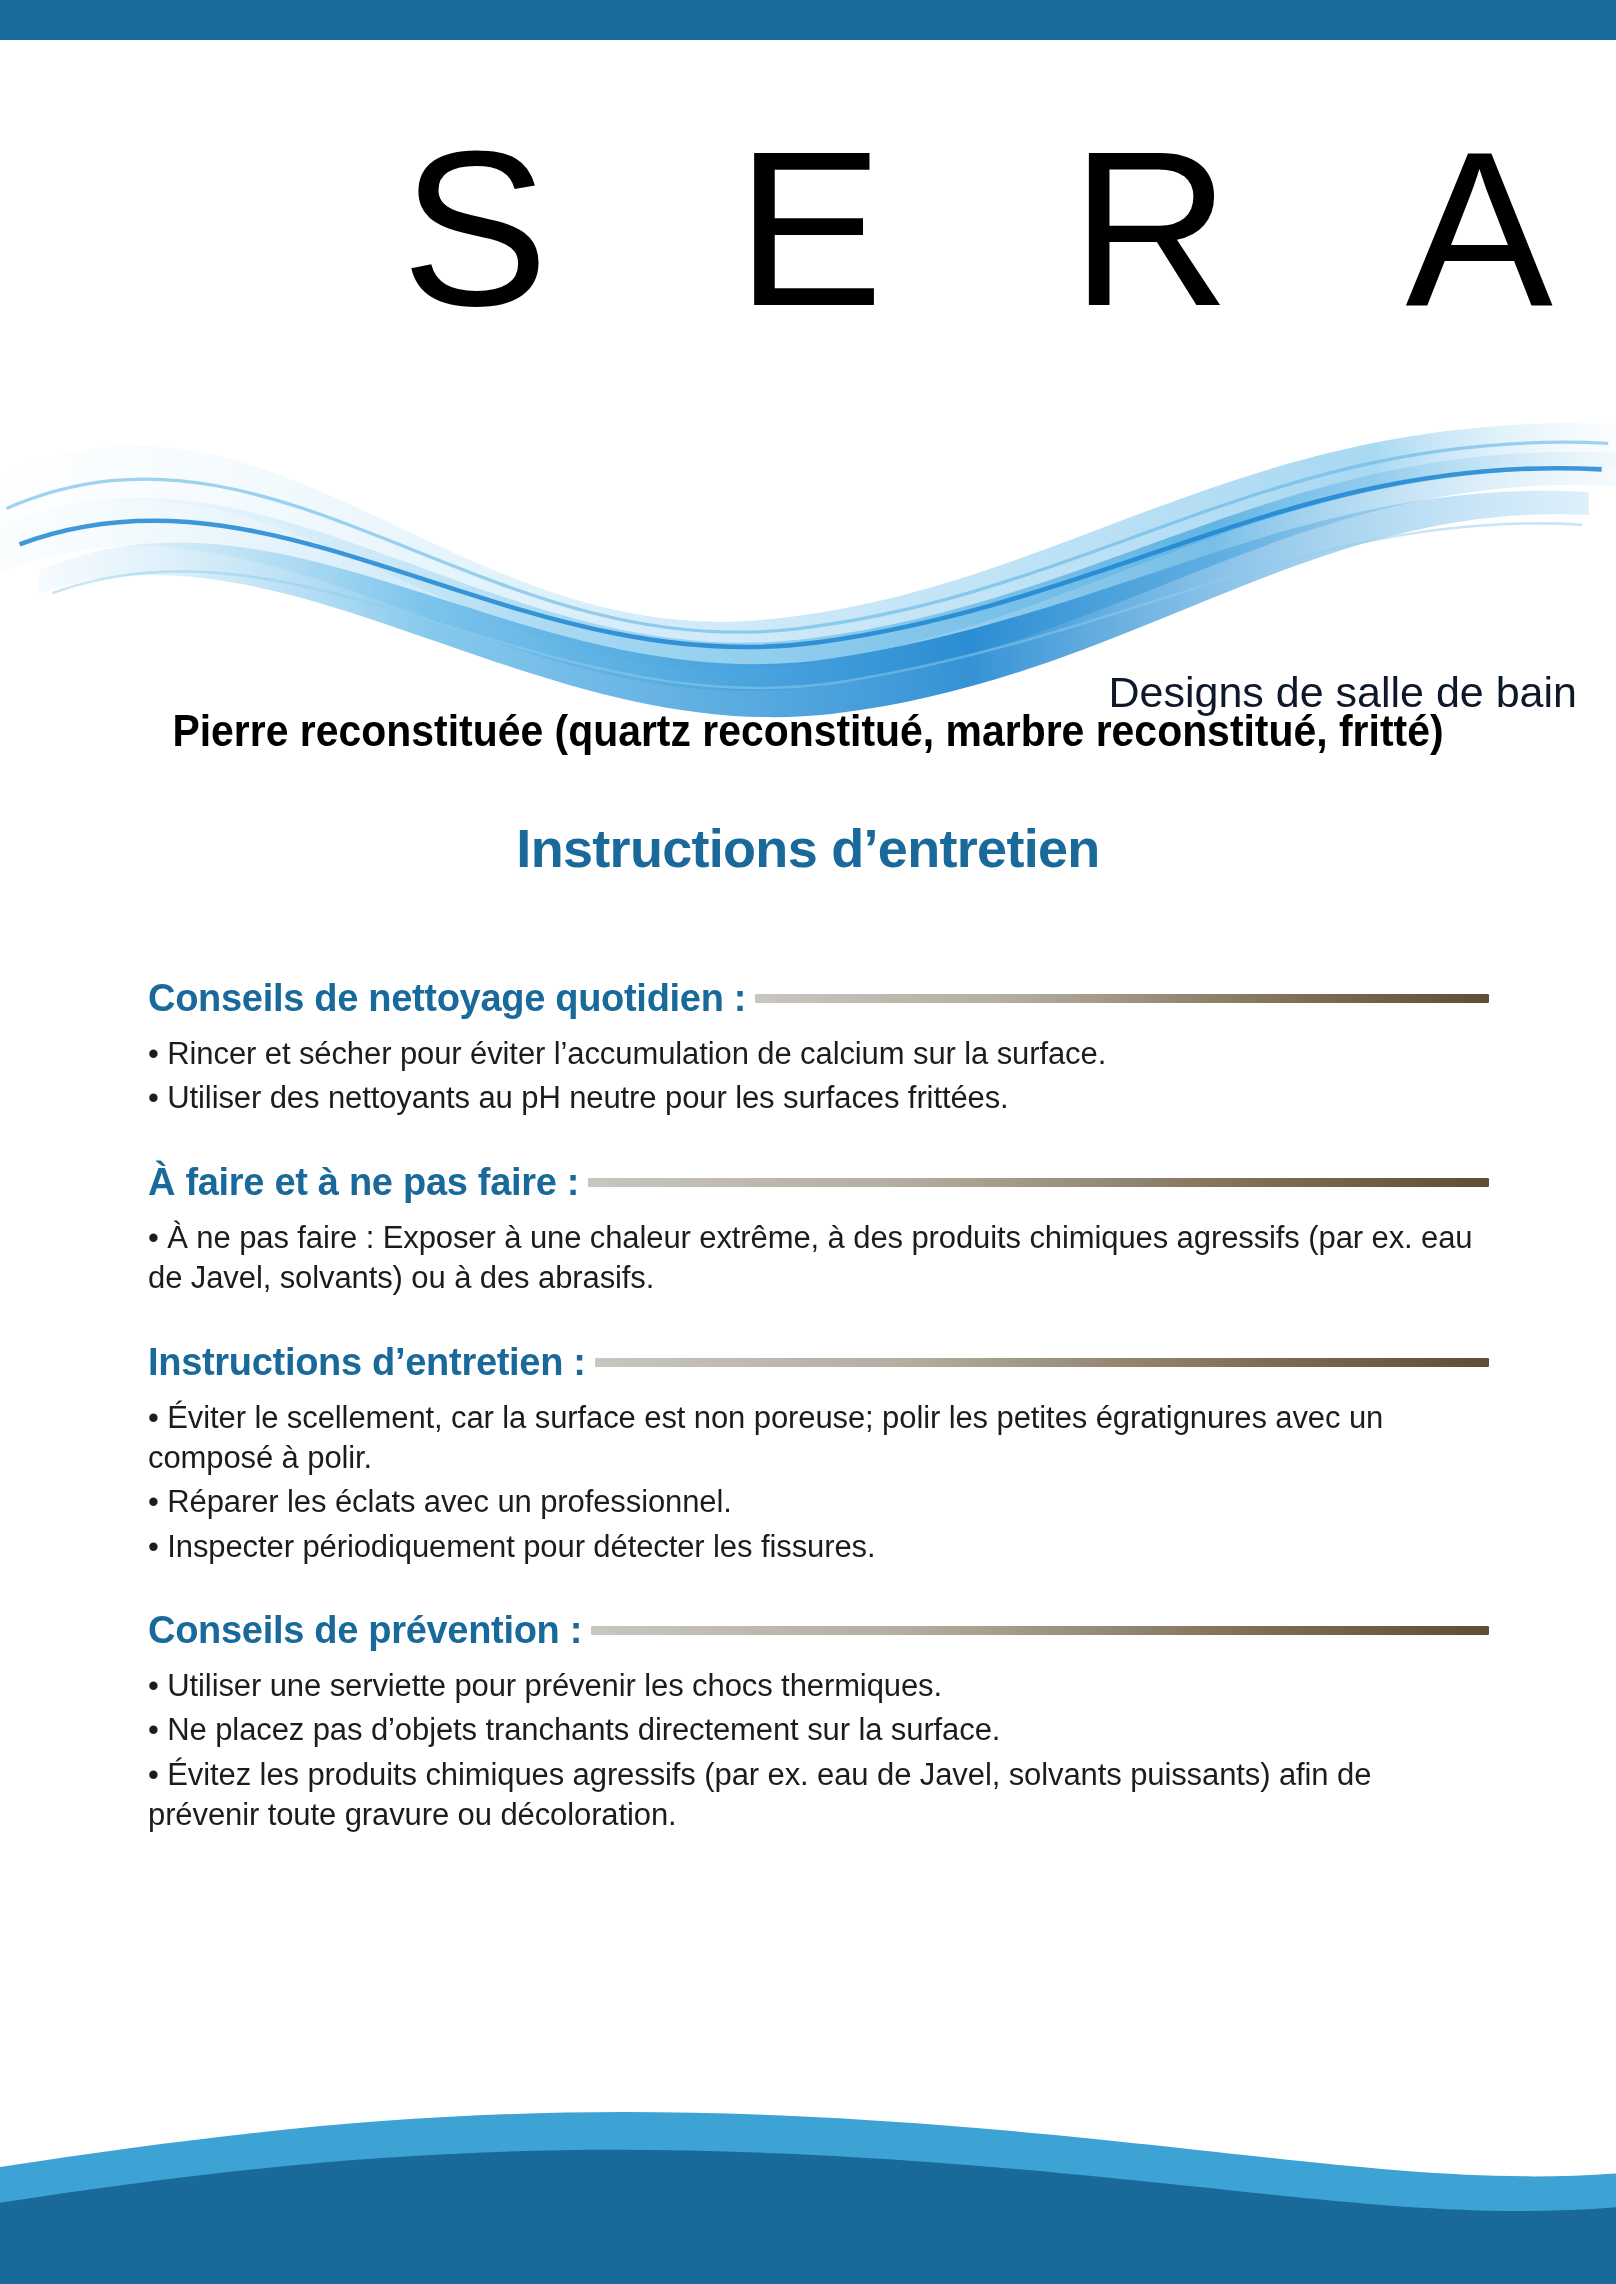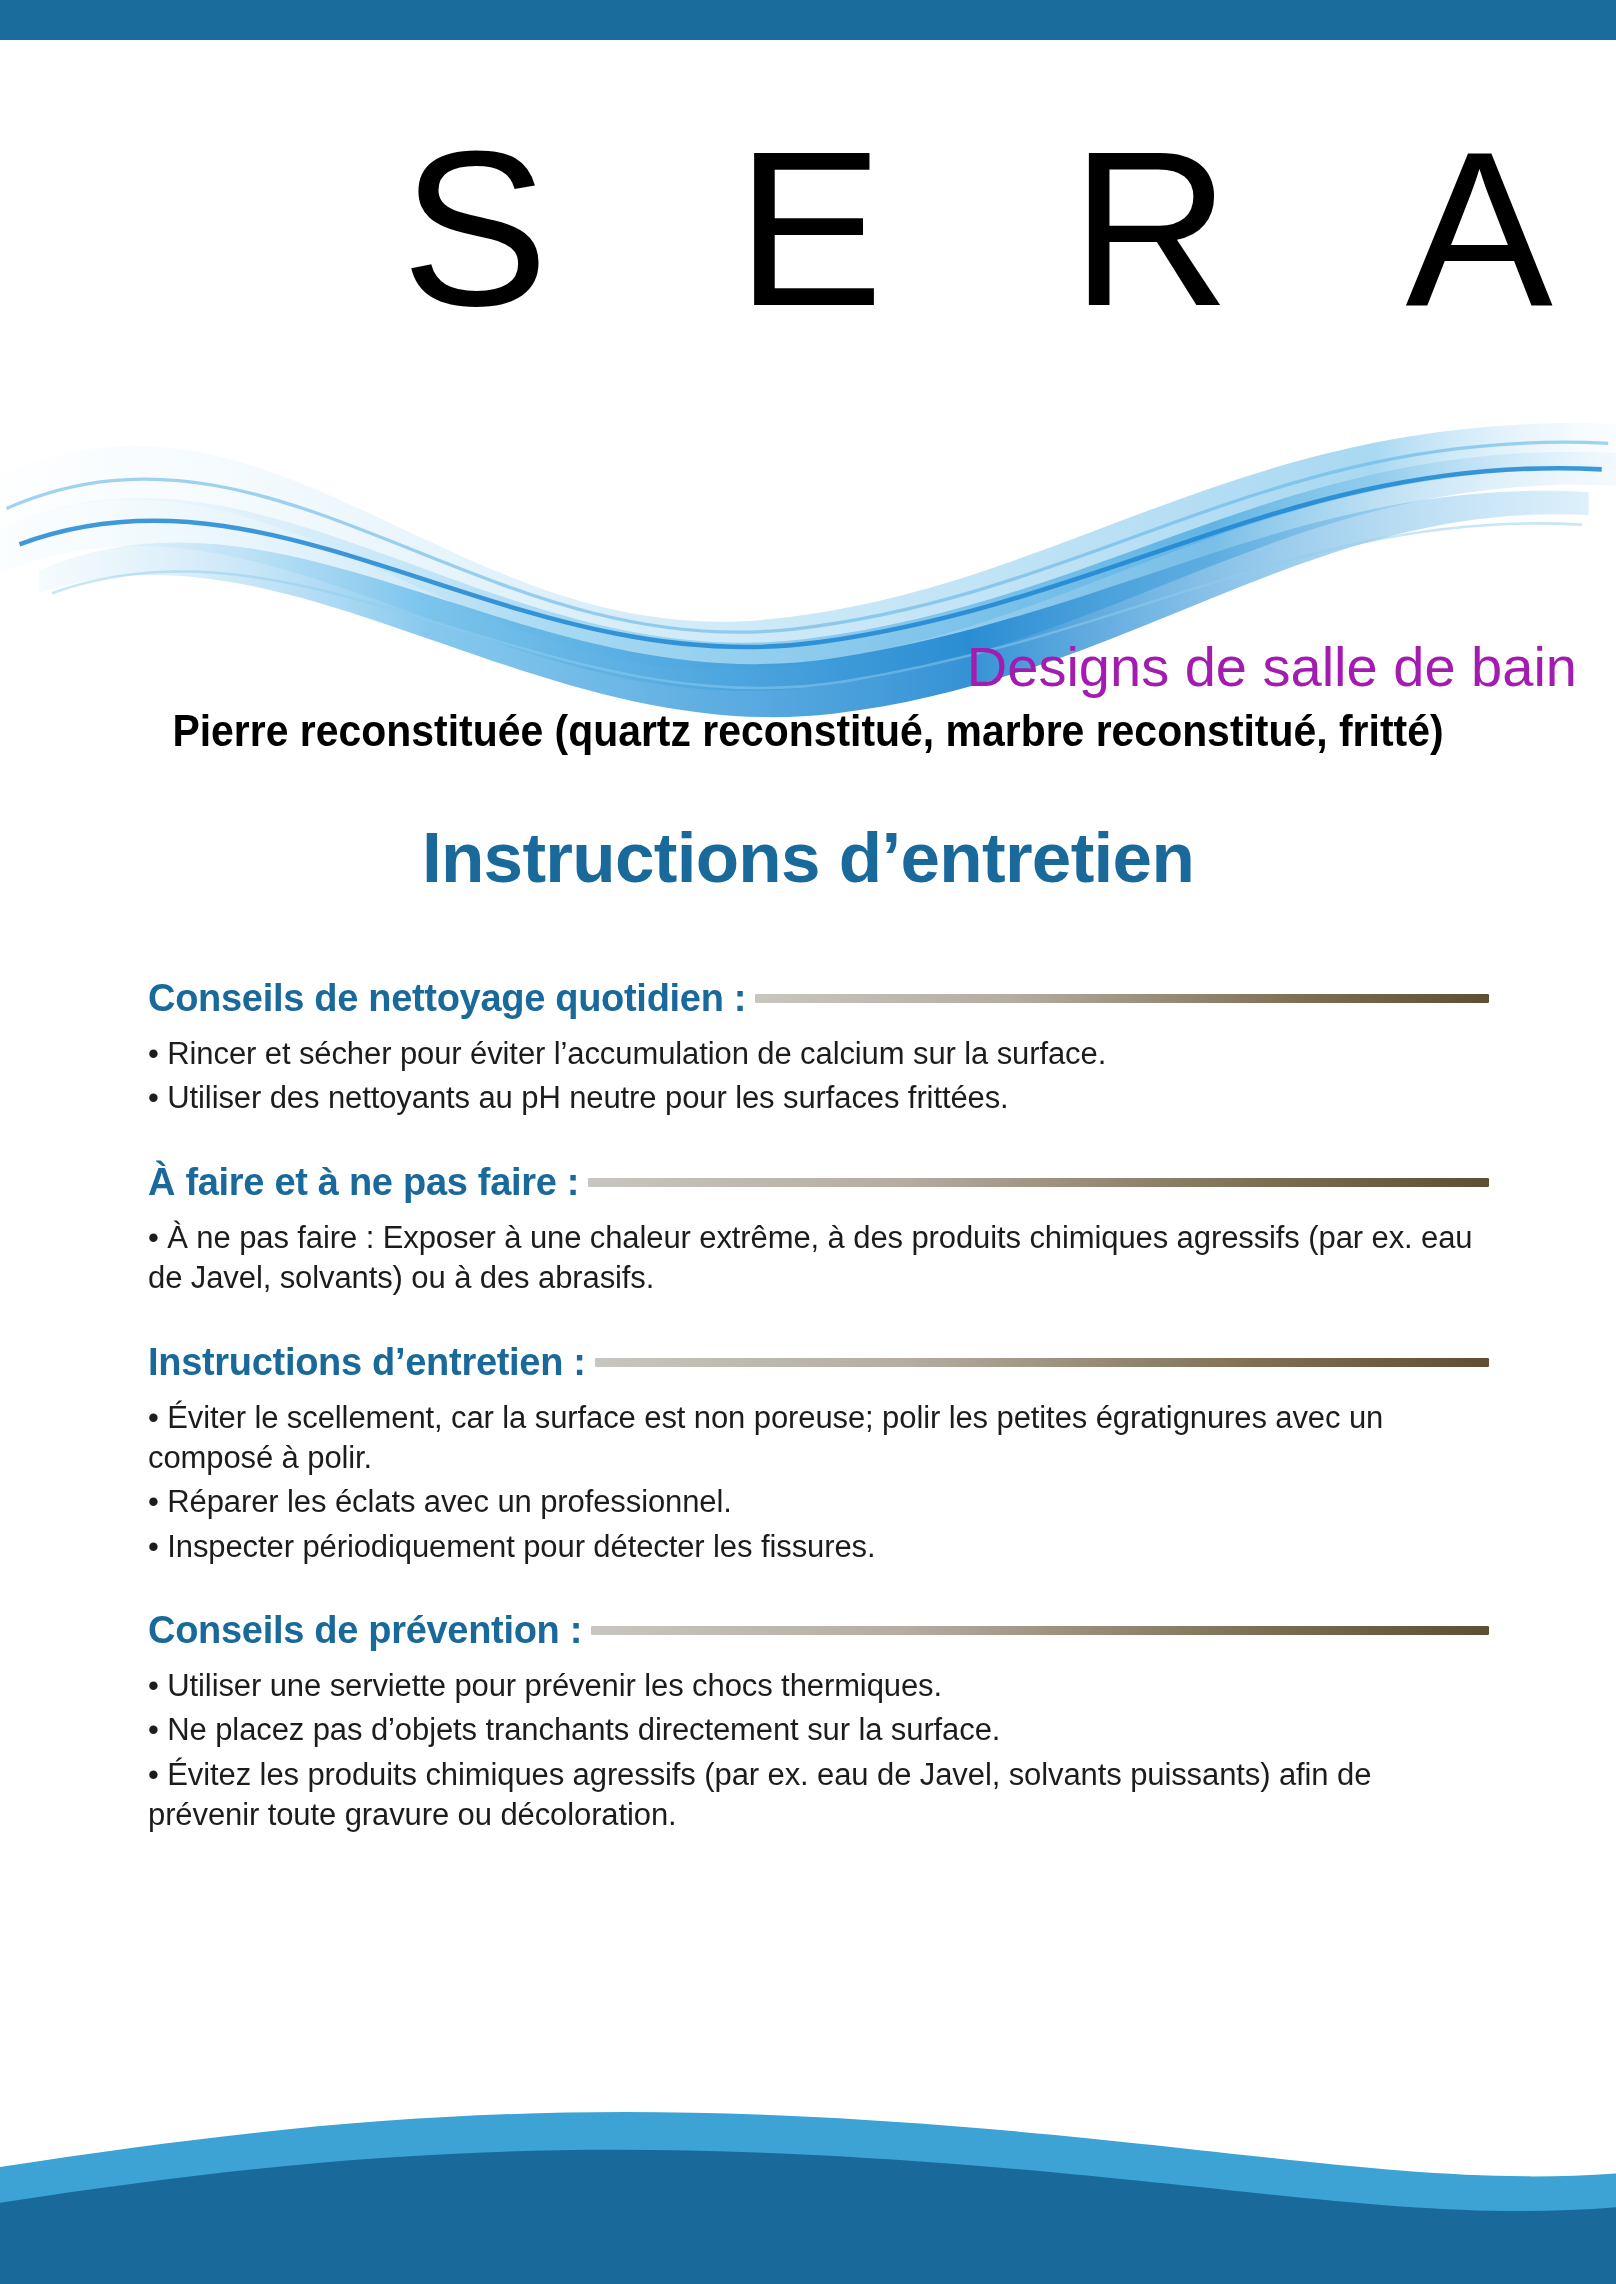--- a/index.html
+++ b/index.html
@@ -51,24 +51,24 @@
   .wave-svg {
     position: absolute;
     top: 273px;
     left: 0;
     width: 1616px;
     height: 417px;
   }
 
   .tagline {
     position: absolute;
-    top: 594px;
+    top: 628px;
     right: 39px;
-    font-size: 56px;
-    color: #a21caf;
+    font-size: 43px;
+    color: #0f172a;
     font-weight: 400;
     letter-spacing: 0px;
   }
 
   
   .stone-line {
     position: absolute;
     top: 706px;
     left: 0;
     width: 1616px;
@@ -81,21 +81,21 @@
     white-space: nowrap;
   }
 
   
   .main-title {
     position: absolute;
     top: 817px;
     left: 0;
     width: 1616px;
     text-align: center;
-    font-size: 71px;
+    font-size: 54px;
     font-weight: 700;
     color: #19699b;
     letter-spacing: -0.7px;
   }
 
   
   .content {
     position: absolute;
     top: 977px;
     left: 148px;

